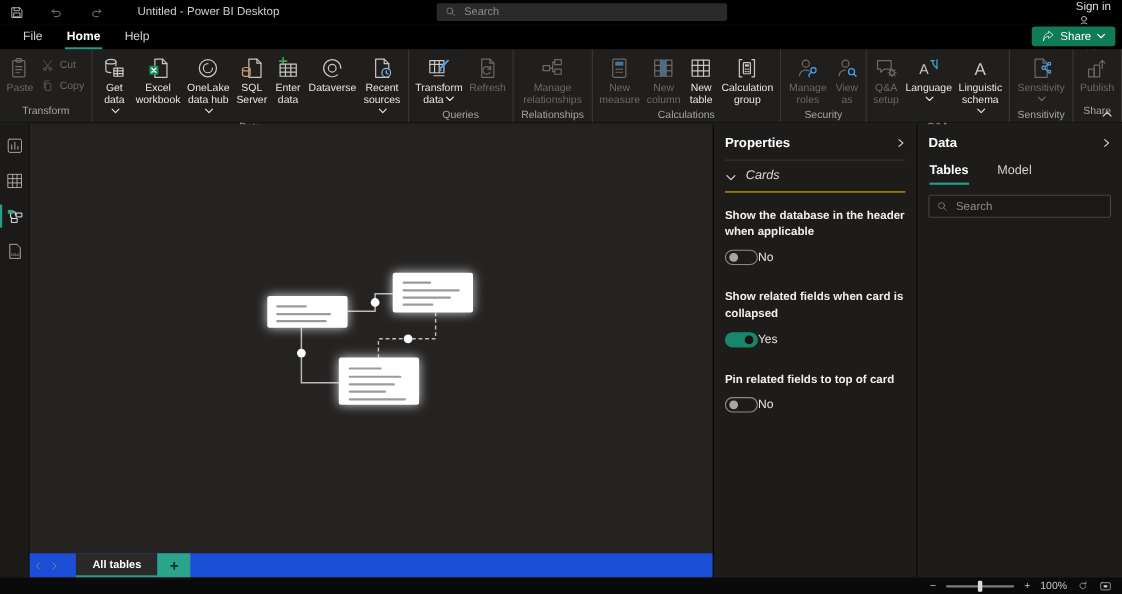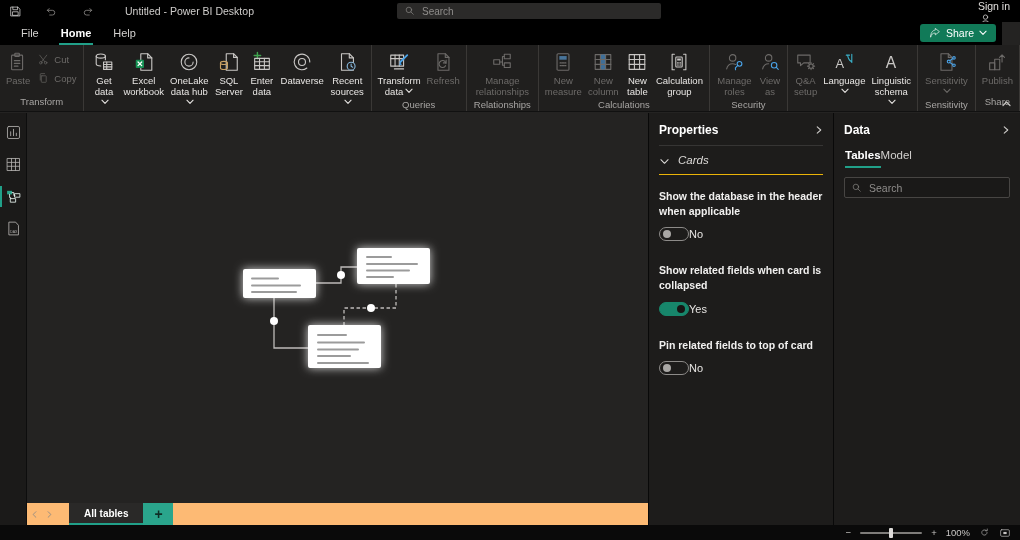--- a/index.html
+++ b/index.html
@@ -19,21 +19,21 @@
   #titlebar-search input { background:transparent; border:none; outline:none; color:#c8c6c4;
                            font-size:10px; width:100%; font-family:inherit; }
   #titlebar-search input::placeholder { color:#8f8d8b; }
   #titlebar-right { position:absolute; right:0; top:0; height:22px; display:flex; align-items:flex-start;flex-direction:column; }
   #sign-in { font-size:10.5px; color:#e0dedc; margin-right:10px; cursor:pointer; }
   #avatar { margin-right:18px; color:#cfcdcb; }
   .win-btn { width:29px; height:22px; display:flex; align-items:center; justify-content:center;
              color:#cfcdcb; cursor:pointer; }
 
   
-  #menubar { position:absolute; top:22px; left:0; right:18px; height:23px; background:#000;
+  #menubar { position:absolute; top:22px; left:0; right:0; height:23px; background:#000;
              display:flex; align-items:center; padding-left:10px; }
   .menu-item { font-size:11px; color:#d4d2d0; padding:5px 11px 6px; position:relative; cursor:pointer; }
   .menu-item.active { color:#fff; font-weight:bold; }
   .menu-item.active::after { content:""; position:absolute; left:9px; right:9px; bottom:0;
                              height:2px; background:var(--accent); }
   #share-button { position:absolute; right:6px; top:2px; height:18px; background:var(--share-green);
                   border-radius:3px; display:flex; align-items:center; gap:5px; padding:0 9px;
                   font-size:10.5px; color:#fff; cursor:pointer; }
 
   
@@ -59,21 +59,21 @@
                   display:flex; flex-direction:column; align-items:center; padding-top:7px; gap:7px; }
   .vs-item { width:27px; height:25px; display:flex; align-items:center; justify-content:center;
              color:#b2b0ae; position:relative; cursor:pointer; }
   .vs-item.active { color:#e9f5f1; }
   .vs-item.active::before { content:""; position:absolute; left:0; top:2px; bottom:2px; width:2px;
                             background:var(--accent); }
 
   #canvas { flex:1; display:flex; flex-direction:column; background:#242322; min-width:0; }
   #canvas-body { flex:1; position:relative; overflow:hidden; }
 
-  #page-tabbar { height:22px; background:#fdba74; display:flex; align-items:stretch; }
+  #page-tabbar { height:22px; background:#1d4ed8; display:flex; align-items:stretch; }
   .page-nav { width:15px; display:flex; align-items:center; justify-content:center; color:#8a8886;
               cursor:pointer; }
   #page-tabbar .spacer { width:12px; }
   .page-tab { display:flex; align-items:center; padding:0 15px; background:#2a2928; color:#fff;
               font-size:10px; font-weight:bold; border-bottom:2px solid var(--accent); cursor:pointer; }
   #add-page-tab { width:30px; display:flex; align-items:center; justify-content:center;
                   background:var(--add-teal); color:#0e2e26; font-size:14px; font-weight:bold; cursor:pointer; }
 
   
   .panel { background:#1d1c1b; border-left:1px solid #090909; }
@@ -87,21 +87,21 @@
                    font-size:11.5px; color:#dcdad8; cursor:pointer;font-style:italic; }
   #prop-settings { padding:4px 10px 0; }
   .setting { padding:10px 0 4px; }
   .setting-label { font-size:10.5px; font-weight:bold; color:#f1f0ef; line-height:1.4; margin-bottom:9px; }
   .setting-value { display:flex; align-items:center; font-size:11px; color:#e6e4e2; margin-bottom:8px; }
   .toggle { width:30px; height:14px; border-radius:8px; border:1px solid #8d8b89; position:relative; cursor:pointer; }
   .toggle .knob { width:8px; height:8px; border-radius:50%; background:#a9a7a5; position:absolute; top:2px; left:3px; }
   .toggle.on { background:var(--toggle-on); border-color:var(--toggle-on); }
   .toggle.on .knob { left:auto; right:3px; background:#161514; }
 
-  #data-tabs { display:flex; padding:4px 11px 0; font-size:11.5px; color:#d2d0ce; }
+  #data-tabs { display:flex; gap:26px; padding:4px 11px 0; font-size:11.5px; color:#d2d0ce; }
   .dtab { padding-bottom:7px; cursor:pointer; }
   .dtab.active { color:#fff; font-weight:bold; border-bottom:2px solid var(--accent); padding-bottom:5px; }
   #data-search { margin:9px 10px; height:21px; background:#1a1918; border:1px solid #474543;
                  border-radius:2px; display:flex; align-items:center; gap:6px; padding:0 6px; color:#8f8d8b; }
   #data-search input { background:transparent; border:none; outline:none; color:#c8c6c4;
                        font-size:10.5px; width:100%; font-family:inherit; }
   #data-search input::placeholder { color:#8f8d8b; }
 
   
   #statusbar { position:absolute; left:0; right:0; bottom:0; height:15px; background:#0a0a0a;

